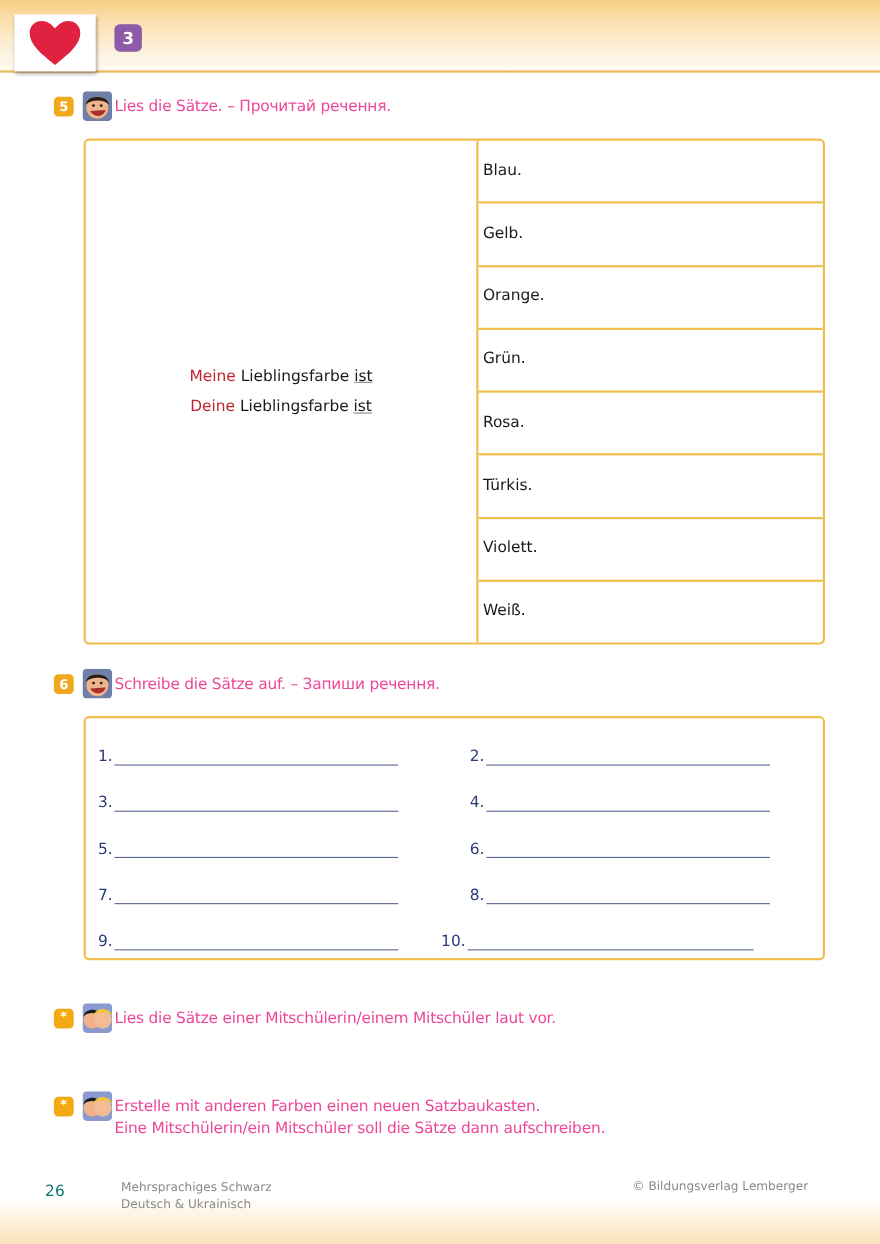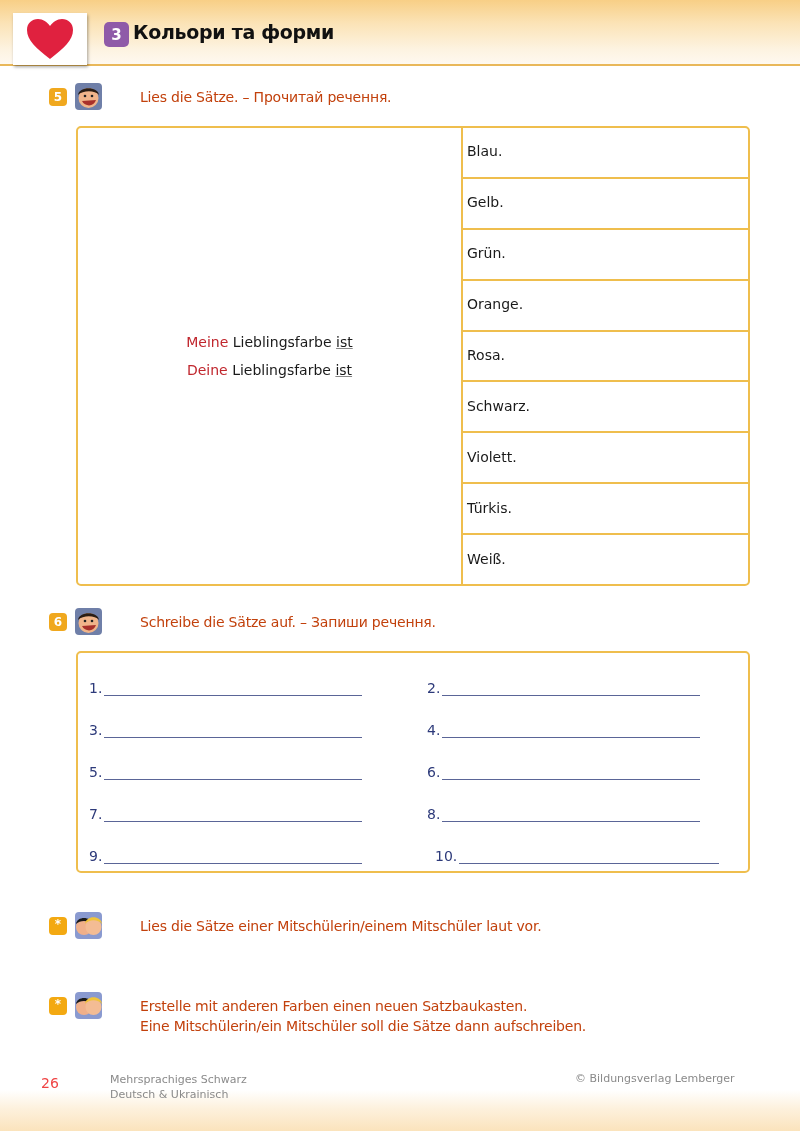--- a/index.html
+++ b/index.html
@@ -28,28 +28,28 @@
       letter-spacing: -0.3px;
     }
 
     .task { position: absolute; display: flex; align-items: flex-start; font-size: 14px; line-height: 20px; }
     .num-badge {
       width: 18px; height: 18px; border-radius: 4px; background: #f0a81e; color: #fff;
       font-size: 12px; font-weight: bold; display: flex; align-items: center; justify-content: center;
       margin-right: 8px; margin-top: 1px;
     }
     .avatar { width: 27px; height: 27px; margin-right: 2px; margin-top: -4px; }
-    .task-text { color: #c2410c; letter-spacing: -0.2px; margin-left: 36px; }
+    .task-text { color: #ec4899; letter-spacing: -0.2px; }
 
     .table5 {
       position: absolute; left: 76px; top: 126px; width: 674px; height: 460px;
       border: 2px solid #efbe4d; border-radius: 5px; display: flex; overflow: hidden;
     }
     .t5-left {
-      width: 385px; border-right: 2px solid #efbe4d; display: flex; flex-direction: column;
+      width: 357px; border-right: 2px solid #efbe4d; display: flex; flex-direction: column;
       align-items: center; justify-content: center; font-size: 14px; line-height: 28px;
     }
     .t5-left .red { color: #c0262d; }
     .t5-left .ul { text-decoration: underline; text-decoration-color: #888; }
     .t5-right { flex: 1; display: flex; flex-direction: column; }
     .t5-cell {
       flex: 1; border-bottom: 2px solid #efbe4d; padding-left: 4px; display: flex; align-items: center;
       font-size: 14px; padding-bottom: 2px;
     }
     .t5-cell:last-child { border-bottom: none; text-align: right; }
@@ -64,37 +64,36 @@
     .star-badge {
       width: 18px; height: 18px; border-radius: 4px; background: #f3a912; color: #fff;
       font-size: 12px; font-weight: bold; display: flex; align-items: flex-start; justify-content: center;
       margin-right: 8px; margin-top: 1px; line-height: 14px;
     }
 
     .footer-band {
       position: absolute; left: 0; top: 1090px; width: 800px; height: 41px;
       background: linear-gradient(to bottom, #ffffff 0%, #fdf1dd 45%, #fbe3bc 100%);
     }
-    .page-num { position: absolute; left: 41px; top: 1075px; font-size: 14px; color: #ef4444; }
+    .page-num { position: absolute; left: 41px; top: 1075px; font-size: 14px; color: #0f766e; }
     .footer-book { position: absolute; left: 110px; top: 1072px; font-size: 11px; line-height: 15px; color: #8a8a8a; }
     .footer-copy { position: absolute; left: 575px; top: 1072px; font-size: 11px; color: #8a8a8a; }
   </style>
 </head>
 <body>
 
 <div class="header-band"></div>
 <div class="header-rule"></div>
 <div class="logo-card">
   <svg width="48" height="42" viewBox="0 0 48 42">
     <path d="M24 41 C 10 30, 1 22, 1 12 C 1 5, 6 1, 12 1 C 17 1, 21 4, 24 8 C 27 4, 31 1, 36 1 C 42 1, 47 5, 47 12 C 47 22, 38 30, 24 41 Z" fill="#e0213f"></path>
   </svg>
 </div>
 <div class="chapter-badge">3</div>
 <div class="chapter-title">
-  <div>Кольори та форми</div>
 </div>
 
 <div class="task" style="left:49px; top:87px;">
   <div class="num-badge">5</div>
   <svg class="avatar" viewBox="0 0 27 27">
     <rect x="0" y="0" width="27" height="27" rx="4" fill="#6f7fa8"></rect>
     <ellipse cx="13.5" cy="15" rx="10" ry="10" fill="#f0b48a"></ellipse>
     <path d="M3 12 C 4 3, 23 3, 24 12 C 20 7, 8 7, 3 12 Z" fill="#2a1d14"></path>
     <circle cx="10" cy="13" r="1.3" fill="#222"></circle>
     <circle cx="17" cy="13" r="1.3" fill="#222"></circle>
@@ -108,26 +107,25 @@
     <div>
       <span class="red">Meine</span><span style="white-space:pre;"> Lieblingsfarbe </span><span class="ul">ist</span>
     </div>
     <div>
       <span class="red">Deine</span><span style="white-space:pre;"> Lieblingsfarbe </span><span class="ul">ist</span>
     </div>
   </div>
   <div class="t5-right">
     <div class="t5-cell">Blau.</div>
     <div class="t5-cell">Gelb.</div>
+    <div class="t5-cell">Orange.</div>
     <div class="t5-cell">Grün.</div>
-    <div class="t5-cell">Orange.</div>
     <div class="t5-cell">Rosa.</div>
-    <div class="t5-cell">Schwarz.</div>
+    <div class="t5-cell">Türkis.</div>
     <div class="t5-cell">Violett.</div>
-    <div class="t5-cell">Türkis.</div>
     <div class="t5-cell">Weiß.</div>
   </div>
 </div>
 
 <div class="task" style="left:49px; top:612px;">
   <div class="num-badge">6</div>
   <svg class="avatar" viewBox="0 0 27 27">
     <rect x="0" y="0" width="27" height="27" rx="4" fill="#6f7fa8"></rect>
     <ellipse cx="13.5" cy="15" rx="10" ry="10" fill="#f0b48a"></ellipse>
     <path d="M3 12 C 4 3, 23 3, 24 12 C 20 7, 8 7, 3 12 Z" fill="#2a1d14"></path>
@@ -168,21 +166,21 @@
     <span class="blank" style="width:258px;"></span>
 </div>
 <div class="line-row" style="left:427px; top:806px;">
   <span>8.</span>
     <span class="blank" style="width:258px;"></span>
 </div>
 <div class="line-row" style="left:89px; top:848px;">
   <span>9.</span>
     <span class="blank" style="width:258px;"></span>
 </div>
-<div class="line-row" style="left:435px; top:848px;">
+<div class="line-row" style="left:401px; top:848px;">
   <span>10.</span>
     <span class="blank" style="width:260px;"></span>
 </div>
 
 <div class="task" style="left:49px; top:916px;">
   <div class="star-badge">*</div>
   <svg class="avatar" viewBox="0 0 27 27">
     <rect x="0" y="0" width="27" height="27" rx="4" fill="#8a9ad0"></rect>
     <circle cx="9" cy="15" r="8" fill="#f0b08a"></circle>
     <path d="M1 12 C 2 4, 16 4, 17 12 C 13 8, 5 8, 1 12 Z" fill="#1a1a1a"></path>

